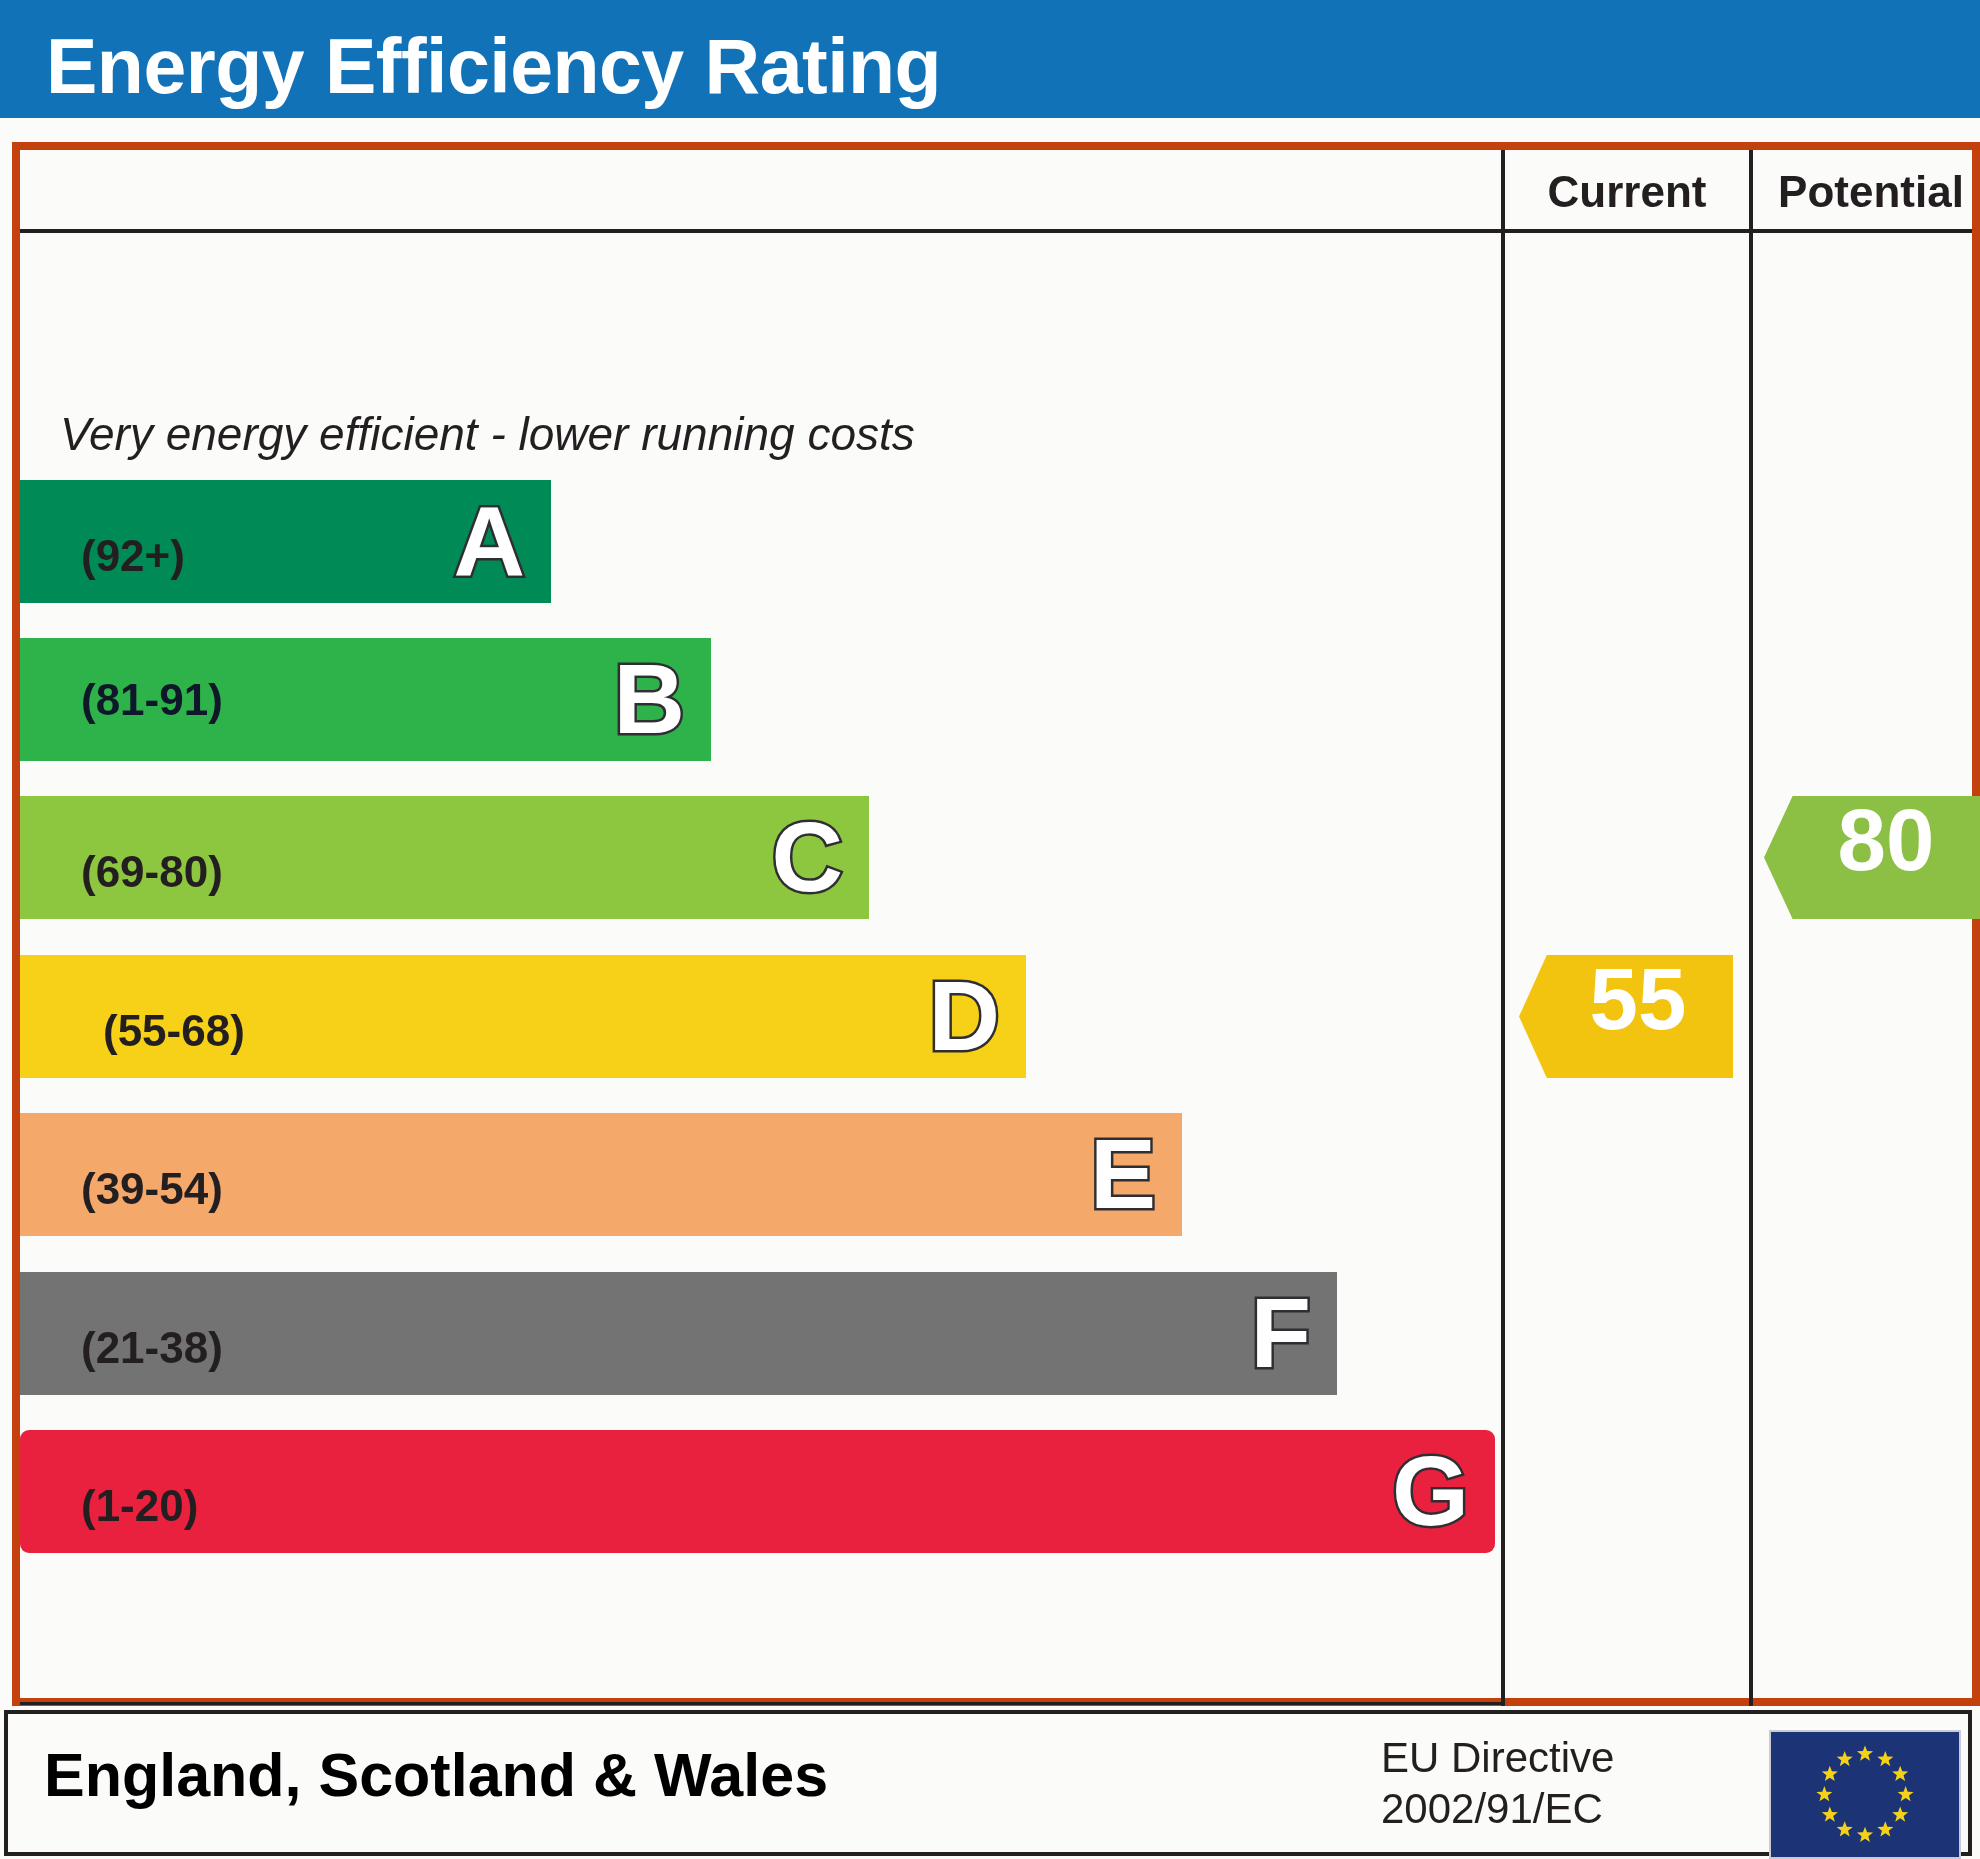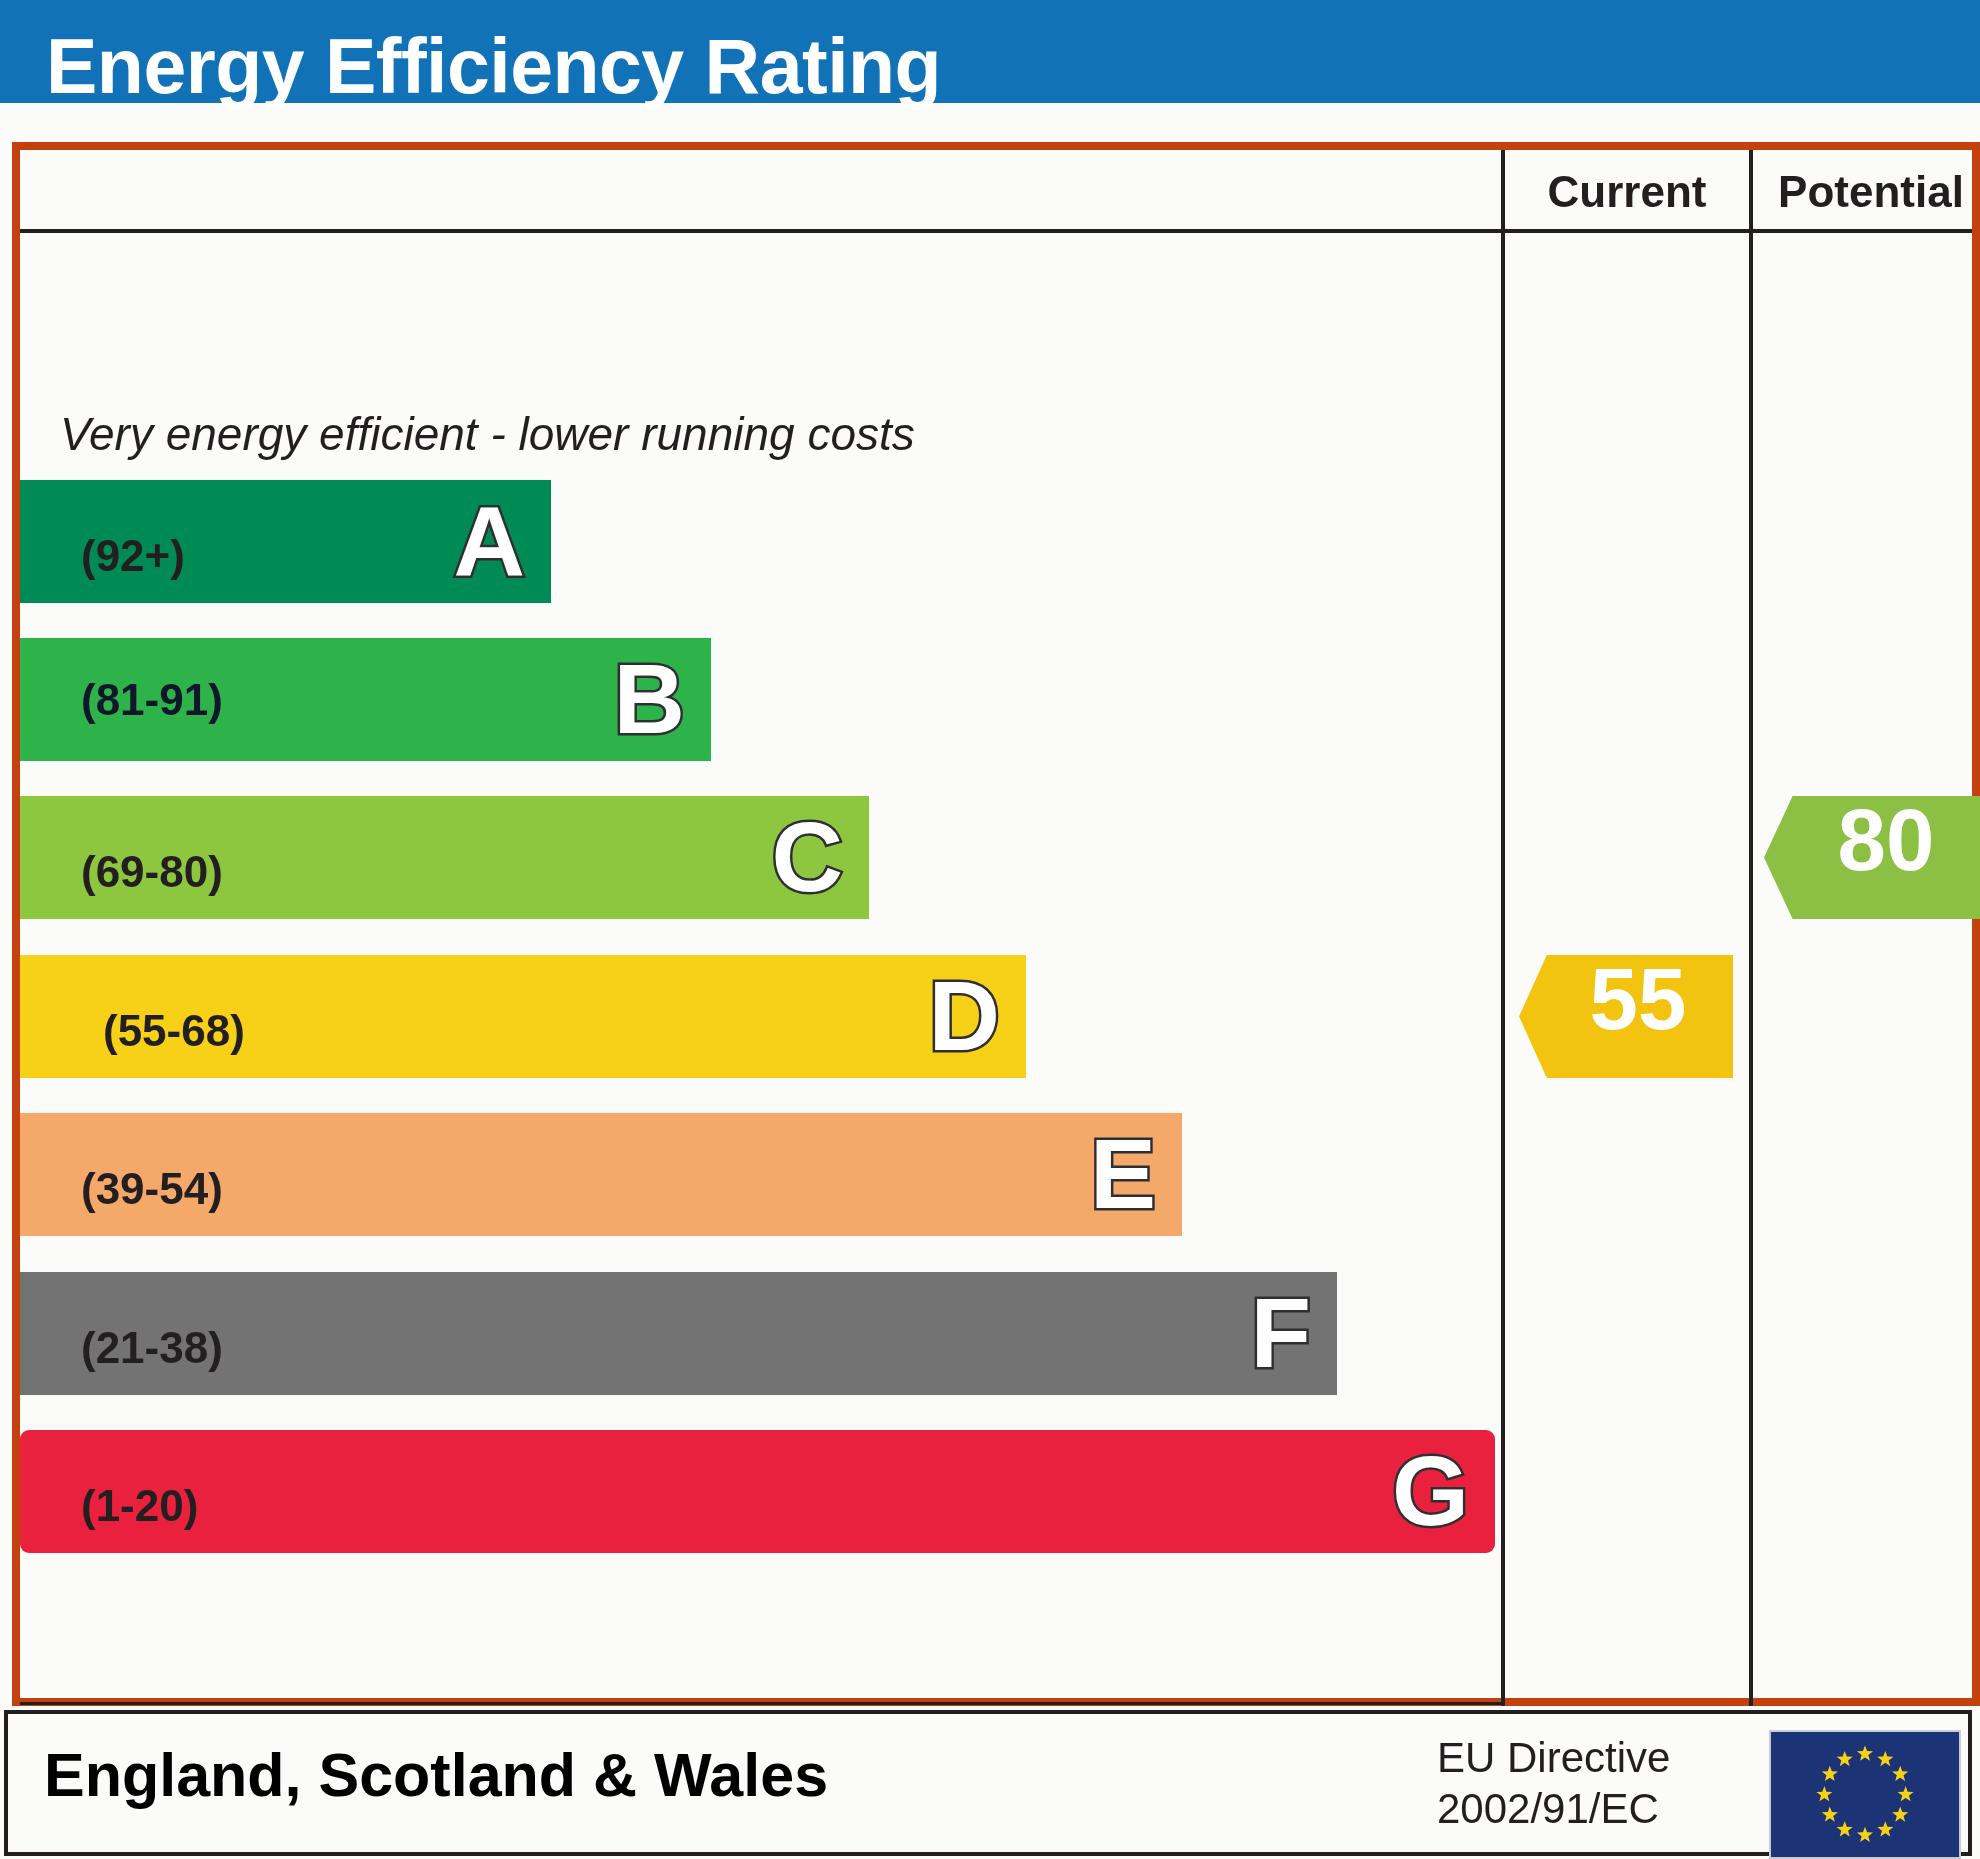--- a/index.html
+++ b/index.html
@@ -18,21 +18,21 @@
     background: #fbfbf9;
     box-sizing: border-box;
   }
 
   
   .title-bar {
     position: absolute;
     left: 0;
     top: 0;
     width: 1980px;
-    height: 103px;
+    height: 118px;
     background: #1272b8;
   }
   .title-text {
     position: absolute;
     left: 46px;
     top: 22px;
     font-size: 77px;
     font-weight: bold;
     color: #ffffff;
     letter-spacing: -0.5px;
@@ -175,21 +175,21 @@
     position: absolute;
     left: 36px;
     top: 26px;
     font-size: 61px;
     font-weight: bold;
     color: #000000;
     white-space: nowrap;
   }
   .footer-directive {
     position: absolute;
-    left: 1429px;
+    left: 1373px;
     top: 18px;
     font-size: 42px;
     color: #231f20;
     line-height: 51px;
     text-align: left;
     white-space: nowrap;
   }
   .eu-flag {
     position: absolute;
     left: 1761px;

